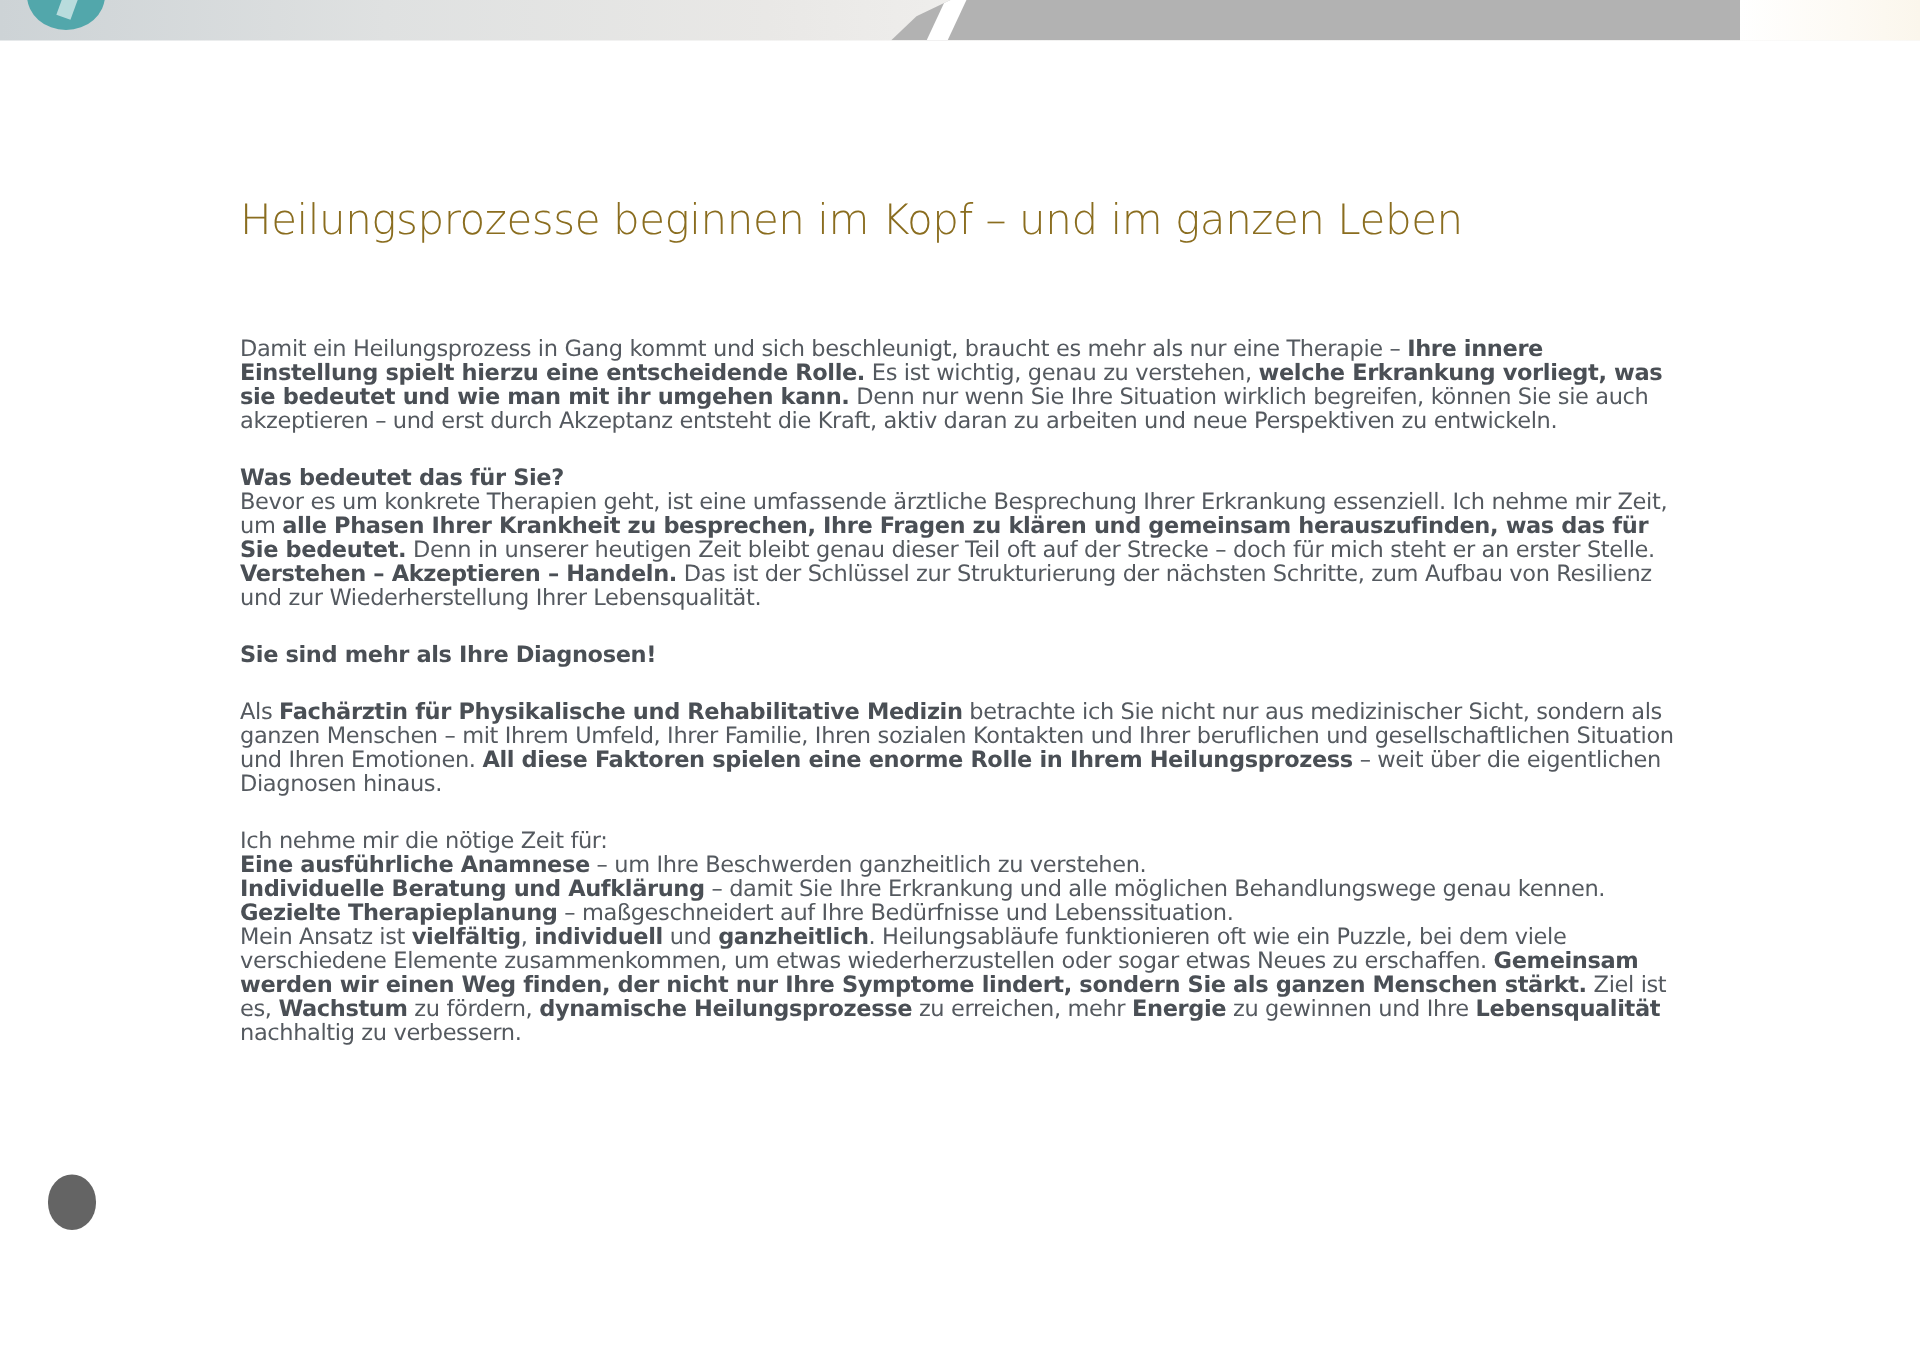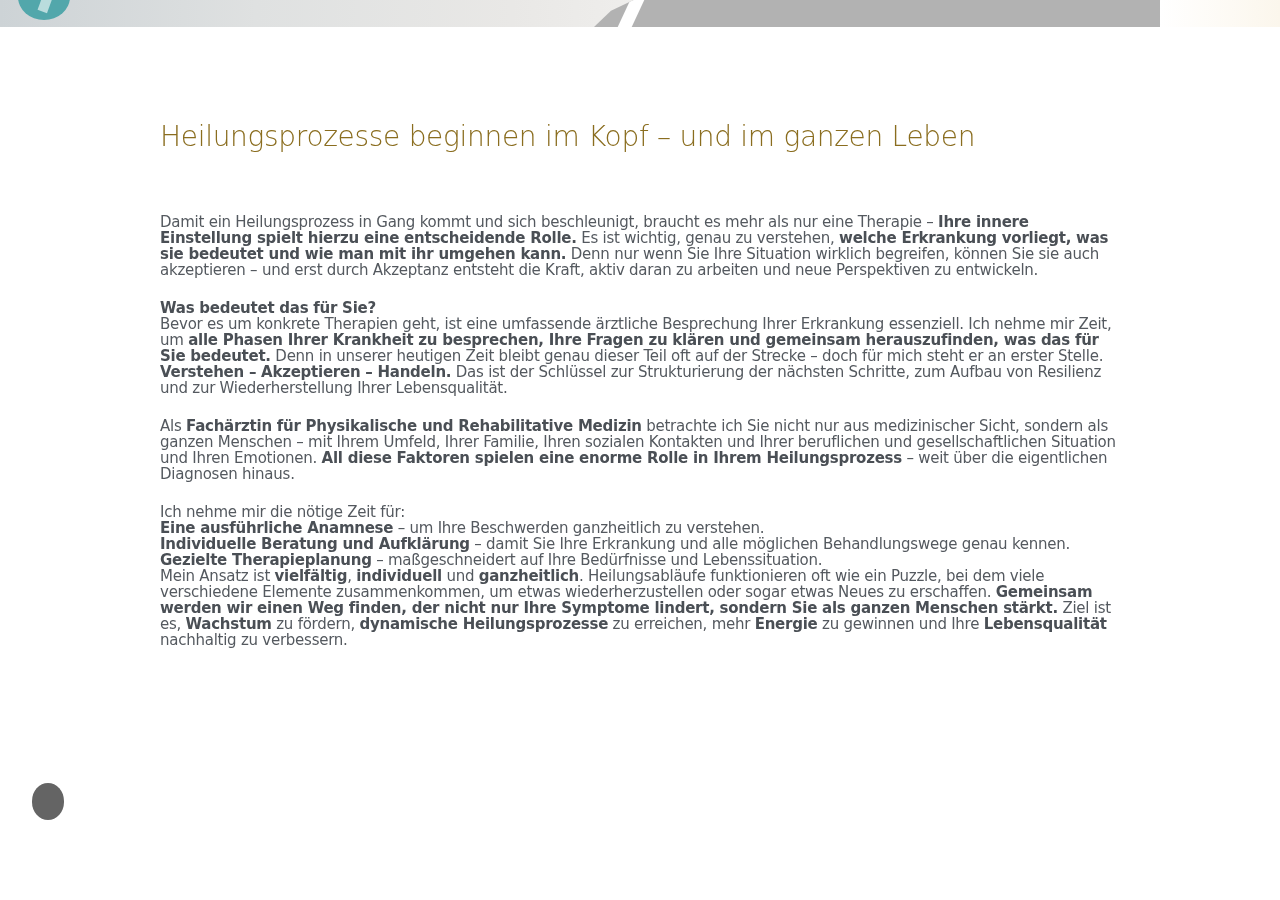--- a/index.html
+++ b/index.html
@@ -60,21 +60,21 @@
     }
     .hero-strip .light-right {
       position: absolute;
       left: 1160px; top: 0;
       width: 120px; height: 27px;
       background: linear-gradient(90deg, #ffffff 0%, #fdfaf4 60%, #fbf6ec 100%);
     }
     .content {
       position: absolute;
       left: 160px;
-      top: 110px;
+      top: 120px;
       width: 960px;
     }
     .page-title {
       margin: 0;
       font-family: "DejaVu Sans", "Liberation Sans", sans-serif;
       font-weight: 300;
       font-size: 28px;
       line-height: 54px;
       color: #8a6d1f;
       letter-spacing: -0.3px;
@@ -115,20 +115,21 @@
 </div>
 
 <div class="content">
   <h1 class="page-title">Heilungsprozesse beginnen im Kopf – und im ganzen Leben</h1>
 
   <div class="text-block">
     <p><span>Damit ein Heilungsprozess in Gang kommt und sich beschleunigt, braucht es mehr als nur eine Therapie – </span><b>Ihre innere Einstellung spielt hierzu eine entscheidende Rolle.</b><span> Es ist wichtig, genau zu verstehen, </span><b>welche Erkrankung vorliegt, was sie bedeutet und wie man mit ihr umgehen kann.</b><span> Denn nur wenn Sie Ihre Situation wirklich begreifen, können Sie sie auch akzeptieren – und erst durch Akzeptanz entsteht die Kraft, aktiv daran zu arbeiten und neue Perspektiven zu entwickeln.</span></p>
 
     <p><b>Was bedeutet das für Sie?</b><br><span>Bevor es um konkrete Therapien geht, ist eine umfassende ärztliche Besprechung Ihrer Erkrankung essenziell. Ich nehme mir Zeit, um </span><b>alle Phasen Ihrer Krankheit zu besprechen, Ihre Fragen zu klären und gemeinsam herauszufinden, was das für Sie bedeutet.</b><span> Denn in unserer heutigen Zeit bleibt genau dieser Teil oft auf der Strecke – doch für mich steht er an erster Stelle. </span><b>Verstehen – Akzeptieren – Handeln.</b><span> Das ist der Schlüssel zur Strukturierung der nächsten Schritte, zum Aufbau von Resilienz und zur Wiederherstellung Ihrer Lebensqualität.</span></p>
 
+    <p><b>Sie sind mehr als Ihre Diagnosen!</b></p>
 
     <p><span>Als </span><b>Fachärztin für Physikalische und Rehabilitative Medizin</b><span> betrachte ich Sie nicht nur aus medizinischer Sicht, sondern als ganzen Menschen – mit Ihrem Umfeld, Ihrer Familie, Ihren sozialen Kontakten und Ihrer beruflichen und gesellschaftlichen Situation und Ihren Emotionen. </span><b>All diese Faktoren spielen eine enorme Rolle in Ihrem Heilungsprozess</b><span> – weit über die eigentlichen Diagnosen hinaus.</span></p>
 
     <p><span>Ich nehme mir die nötige Zeit für:</span><br><b>Eine ausführliche Anamnese</b><span> – um Ihre Beschwerden ganzheitlich zu verstehen.</span><br><b>Individuelle Beratung und Aufklärung</b><span> – damit Sie Ihre Erkrankung und alle möglichen Behandlungswege genau kennen.</span><br><b>Gezielte Therapieplanung</b><span> – maßgeschneidert auf Ihre Bedürfnisse und Lebenssituation.</span><br><span>Mein Ansatz ist </span><b>vielfältig</b><span>, </span><b>individuell</b><span> und </span><b>ganzheitlich</b><span>. Heilungsabläufe funktionieren oft wie ein Puzzle, bei dem viele verschiedene Elemente zusammenkommen, um etwas wiederherzustellen oder sogar etwas Neues zu erschaffen. </span><b>Gemeinsam werden wir einen Weg finden, der nicht nur Ihre Symptome lindert, sondern Sie als ganzen Menschen stärkt.</b><span> Ziel ist es, </span><b>Wachstum</b><span> zu fördern, </span><b>dynamische Heilungsprozesse</b><span> zu erreichen, mehr </span><b>Energie</b><span> zu gewinnen und Ihre </span><b>Lebensqualität</b><span> nachhaltig zu verbessern.</span></p>
   </div>
 </div>
 
 <div class="float-button"></div>
 
 </body></html>

